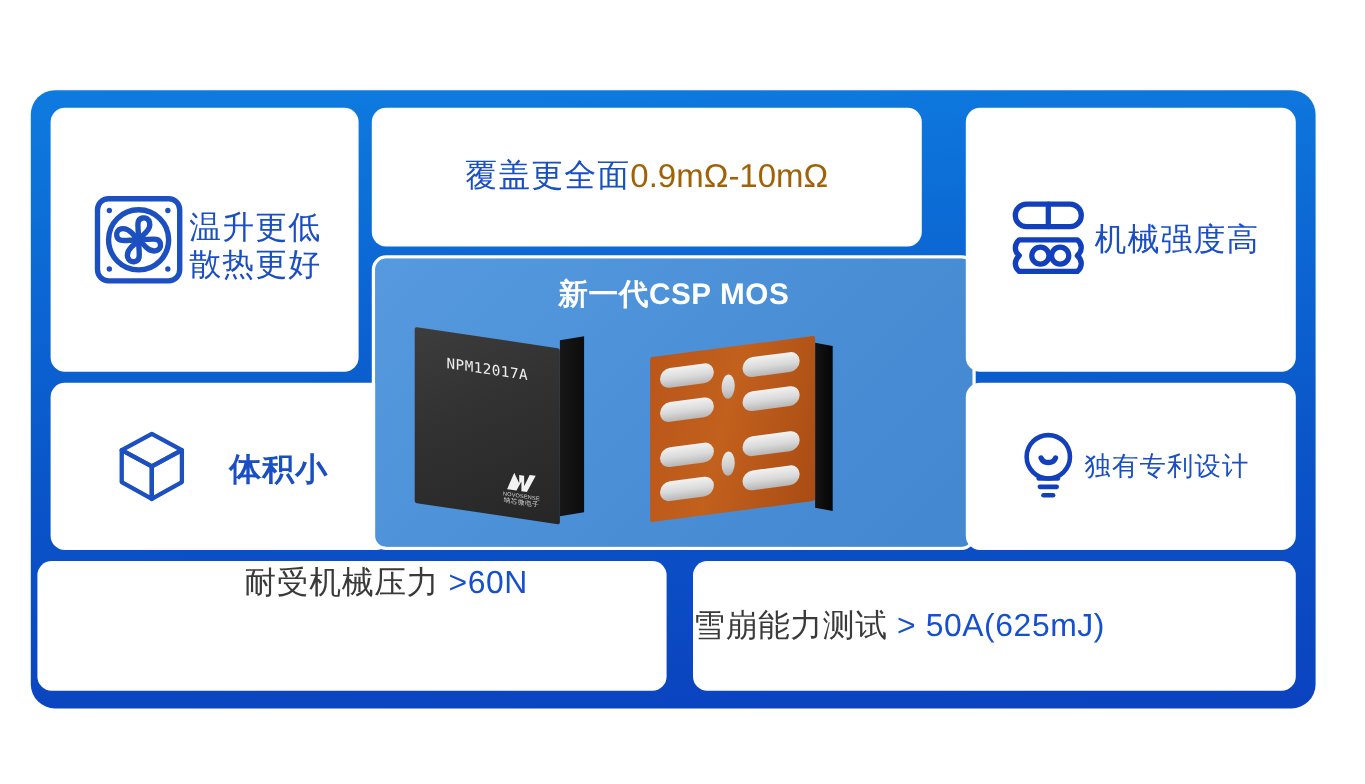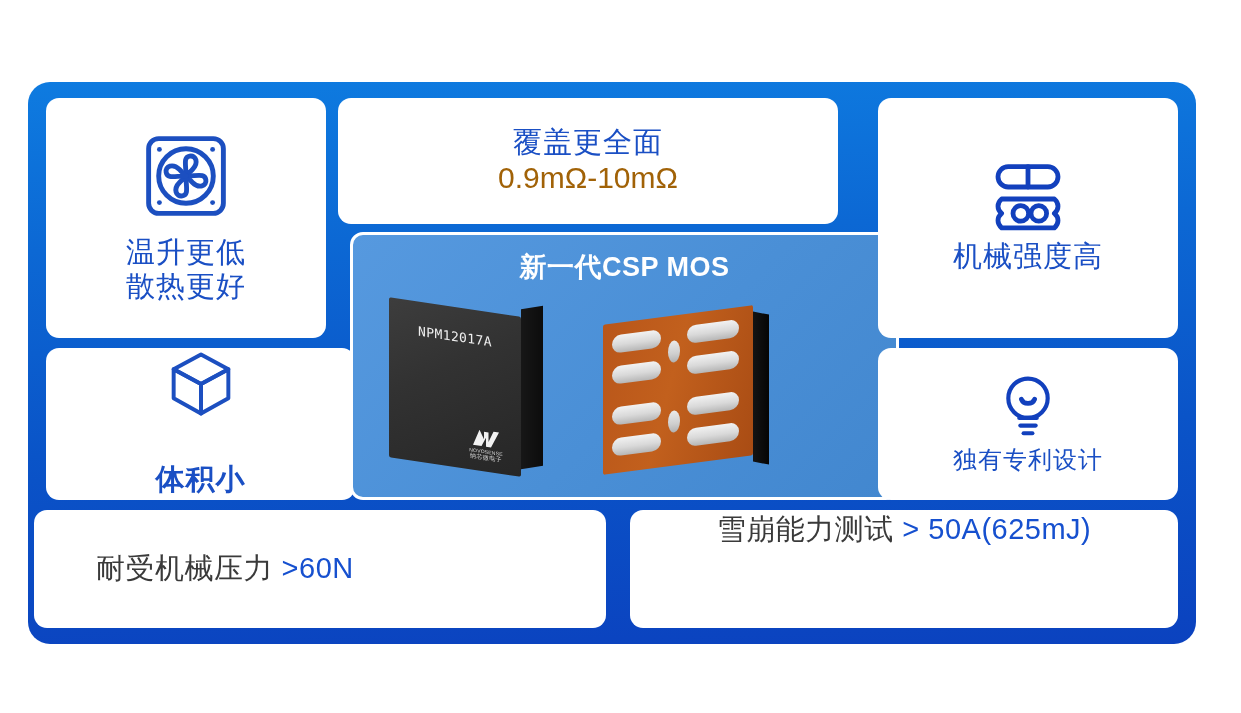--- a/index.html
+++ b/index.html
@@ -13,21 +13,21 @@
   #frame{
     position:absolute;left:28px;top:82px;width:1168px;height:562px;
     border-radius:22px;
     background:linear-gradient(178deg,#0E7BE0 0%,#0C68D4 28%,#0A54C8 62%,#0B42BF 100%);
     box-sizing:border-box;
   }
 
   
   .card{
     position:absolute;background:#ffffff;border-radius:13px;box-sizing:border-box;
-    display:flex;flex-direction:column;align-items:center;justify-content:center;
+    display:flex;flex-direction:row;align-items:center;justify-content:center;
   }
 
   .icon-wrap{display:flex;align-items:center;justify-content:center;}
   .cn-label{
     color:#1a4fc4;text-align:center;line-height:1.18;
     font-family:Liberation Mono, monospace;
   }
 
   
   #card-thermal{left:18px;top:16px;width:280px;height:240px;}
@@ -40,21 +40,20 @@
   #card-coverage{left:310px;top:16px;width:500px;height:126px;}
   .cov-line1{color:#1a4fc4;font-size:29px;line-height:1.22;letter-spacing:1px;}
   .cov-line2{color:#a16207;font-size:30px;line-height:1.22;}
 
   
   #panel-product{
     position:absolute;left:310px;top:150px;width:549px;height:268px;
     background:linear-gradient(135deg,#5699df 0%,#4a8fd6 55%,#4287cf 100%);
     border:3px solid #ffffff;border-radius:13px;box-sizing:border-box;
     overflow:hidden;
-    margin-left:12px;
   }
   #panel-title{
     position:absolute;top:14px;left:0;width:100%;text-align:center;
     color:#ffffff;font-size:27px;font-weight:bold;letter-spacing:.5px;
   }
 
   
   #card-strength{left:850px;top:16px;width:300px;height:240px;}
   #card-strength .cn-label{font-size:29px;margin-top:4px;letter-spacing:1px;}
 

